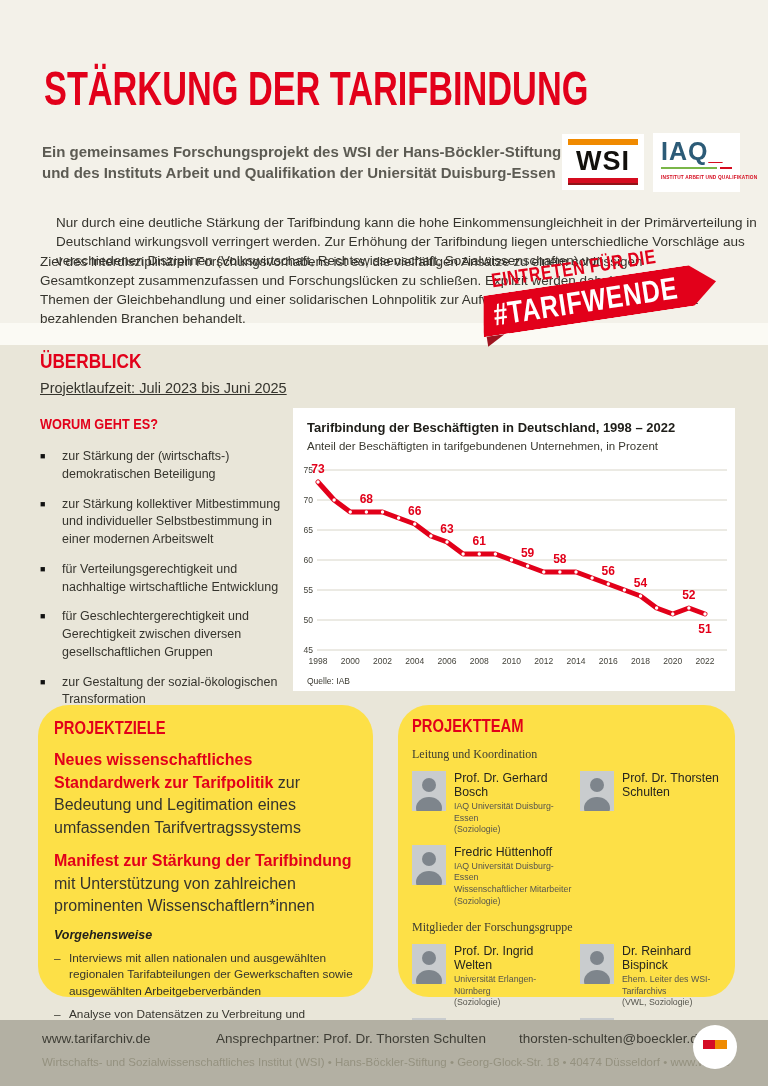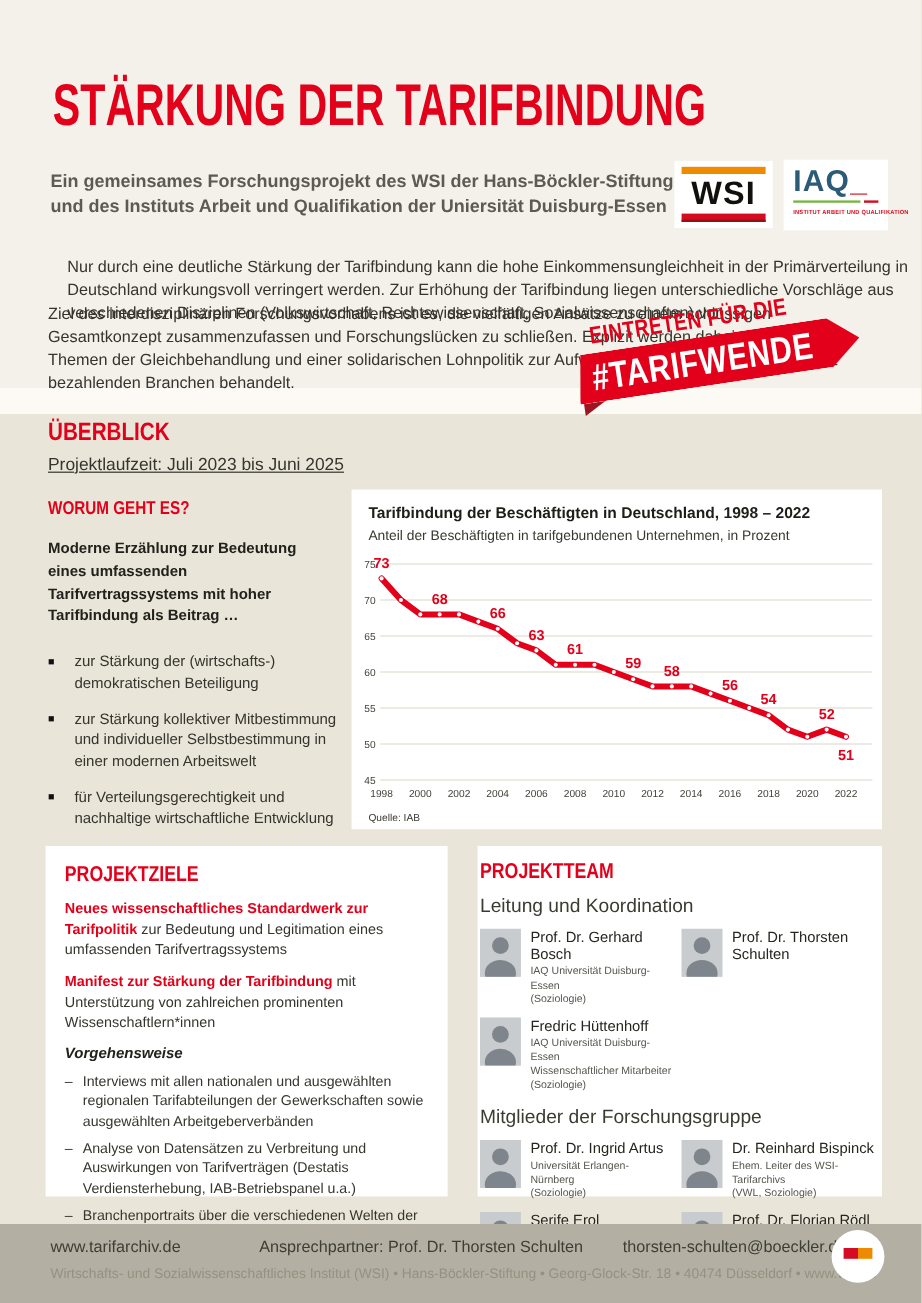--- a/index.html
+++ b/index.html
@@ -71,31 +71,31 @@
   .worum-intro{margin:0 0 20px;font-size:12.5px;font-weight:bold;color:#22211c;line-height:1.5;width:242px;}
   .bullet-list{margin:0;padding:0;list-style:none;width:252px;}
   .bullet-list li{display:flex;margin-bottom:12px;font-size:12.5px;line-height:1.42;color:#35342d;}
   .bullet-list .square{flex:0 0 22px;font-size:9px;line-height:1.9;color:#111;}
 
   
   .chart-panel{left:293px;top:408px;width:442px;height:283px;background:#fff;}
   .chart-panel svg{display:block;font-family:"Liberation Sans",sans-serif;}
 
   
-  .card{background:#ffffff;box-sizing:border-box;}
+  .card{background:#fde047;box-sizing:border-box;border-radius:31px;}
   .ziele-card{left:38px;top:705px;width:335px;height:292px;padding:13px 16px;}
-  .team-card{left:398px;top:705px;width:337px;height:292px;padding:11px 2px;}
+  .team-card{left:398px;top:705px;width:337px;height:292px;padding:11px 14px;}
   .card-heading{margin:0 0 10px;color:var(--red);font-weight:bold;font-size:18px;}
-  .ziel{margin:0 0 10px;font-size:12px;line-height:1.42;color:#35342d;}
+  .ziel{margin:0 0 10px;font-size:16px;line-height:1.42;color:#35342d;}
   .ziel .lead{color:var(--red);font-weight:bold;}
   .vorgehen-h{margin:4px 0 8px;font-size:12.5px;font-weight:bold;font-style:italic;color:#22211c;}
   .dash-list div.row{display:flex;margin-bottom:7px;font-size:11.8px;line-height:1.38;color:#35342d;}
   .dash-list .dash{flex:0 0 15px;}
 
-  .team-label{margin:0 0 9px;font-size:16px;color:#3c3b32;}
+  .team-label{margin:0 0 9px;font-size:12px;color:#3c3b32;font-family:Liberation Serif, serif;}
   .team-grid{display:grid;grid-template-columns:160px 1fr;column-gap:8px;}
   .person{display:flex;margin-bottom:9px;}
   .photo{flex:0 0 34px;width:34px;height:40px;margin-right:8px;background:#c9cccf;}
   .pname{font-size:12.3px;color:#26251f;margin-bottom:2px;}
   .psub{font-size:8.8px;line-height:1.32;color:#56554d;}
   .mitglieder-label{margin:4px 0 9px;}
 
   
   .f-site{left:42px;top:1031px;font-size:13.5px;color:#3e3d35;}
   .f-contact{left:216px;top:1031px;font-size:13.5px;color:#3e3d35;}
@@ -143,21 +143,20 @@
       <span class="ribbon-text">#TARIFWENDE</span>
     </div>
     <div class="ribbon-fold"></div>
   </div>
 </div>
 
 <div class="abs left-col">
   <h2 class="h-ueberblick"><span class="condensed">ÜBERBLICK</span></h2>
   <p class="laufzeit">Projektlaufzeit: Juli 2023 bis Juni 2025</p>
   <h3 class="h-worum"><span class="condensed">WORUM GEHT ES?</span></h3>
-  <p class="worum-intro">Moderne Erzählung zur Bedeutung eines umfassenden Tarifvertragssystems mit hoher Tarifbindung als Beitrag …</p>
   <ul class="bullet-list" id="worum-bullets">
       <li>
         <span class="square">■</span>
         <span>zur Stärkung der (wirtschafts-) demokratischen Beteiligung</span>
       </li>
       <li>
         <span class="square">■</span>
         <span>zur Stärkung kollektiver Mitbestimmung und individueller Selbstbestimmung in einer modernen Arbeitswelt</span>
       </li>
       <li>
@@ -321,21 +320,21 @@
   <p class="team-label mitglieder-label">Mitglieder der Forschungsgruppe</p>
   <div class="team-grid">
     <div id="mitglieder-left">
         <div class="person">
           <div class="photo"><svg width="34" height="40" viewBox="0 0 34 40">
               <rect width="34" height="40" fill="#c9ccce"></rect>
               <circle cx="17" cy="14" r="7" fill="#7e858c"></circle>
               <ellipse cx="17" cy="37" rx="13" ry="11" fill="#7e858c"></ellipse>
             </svg></div>
           <div class="pinfo">
-            <div class="pname">Prof. Dr. Ingrid Artus</div>
+            <div class="pname">Prof. Dr. Ingrid Welten</div>
             <div class="psub prelines">Universität Erlangen-Nürnberg
 (Soziologie)</div>
           </div>
         </div>
         <div class="person">
           <div class="photo"><svg width="34" height="40" viewBox="0 0 34 40">
               <rect width="34" height="40" fill="#c9ccce"></rect>
               <circle cx="17" cy="14" r="7" fill="#7e858c"></circle>
               <ellipse cx="17" cy="37" rx="13" ry="11" fill="#7e858c"></ellipse>
             </svg></div>

